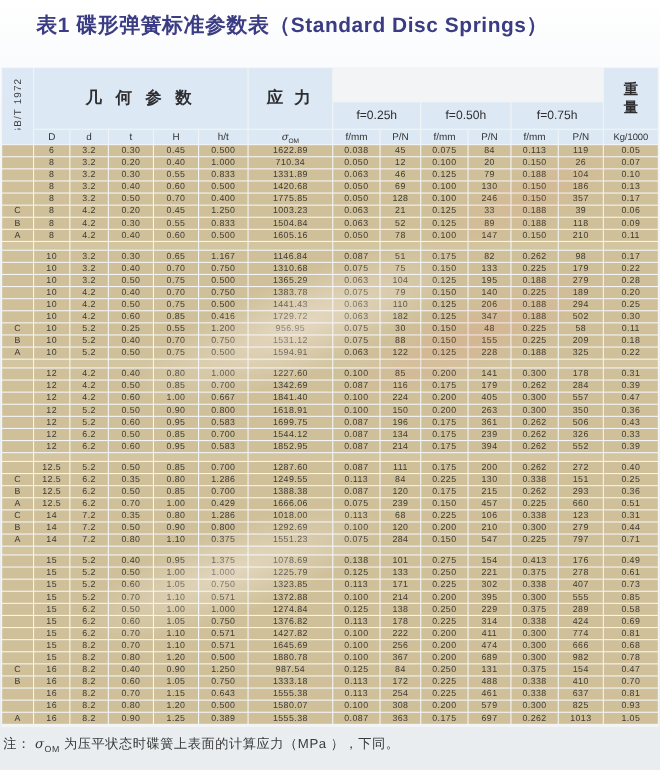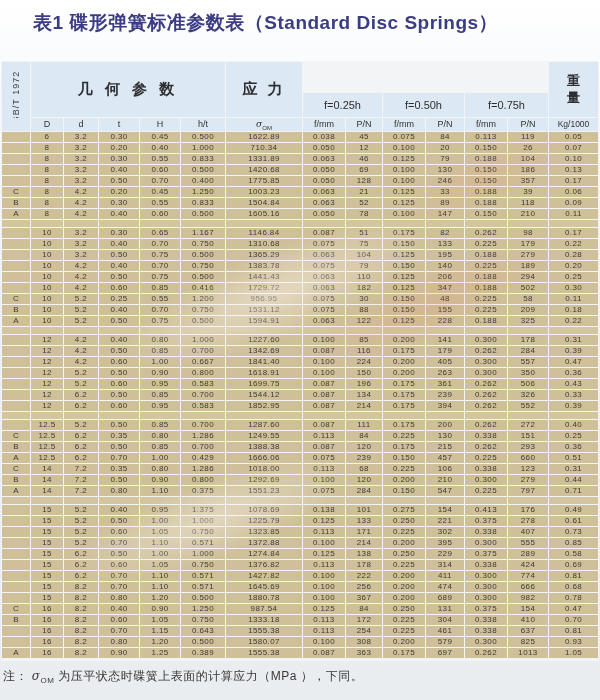--- a/index.html
+++ b/index.html
@@ -833,21 +833,21 @@
         <span class="cell c0">B</span>
         <span class="cell c1">16</span>
         <span class="cell c2">8.2</span>
         <span class="cell c3">0.60</span>
         <span class="cell c4">1.05</span>
         <span class="cell c5">0.750</span>
         <span class="cell c6">1333.18</span>
         <span class="cell c7">0.113</span>
         <span class="cell c8">172</span>
         <span class="cell c9">0.225</span>
-        <span class="cell c10">304</span>
+        <span class="cell c10">488</span>
         <span class="cell c11">0.338</span>
         <span class="cell c12">410</span>
         <span class="cell c13">0.70</span>
       </div>
       <div class="row">
         <span class="cell c0"></span>
         <span class="cell c1">16</span>
         <span class="cell c2">8.2</span>
         <span class="cell c3">0.70</span>
         <span class="cell c4">1.15</span>

